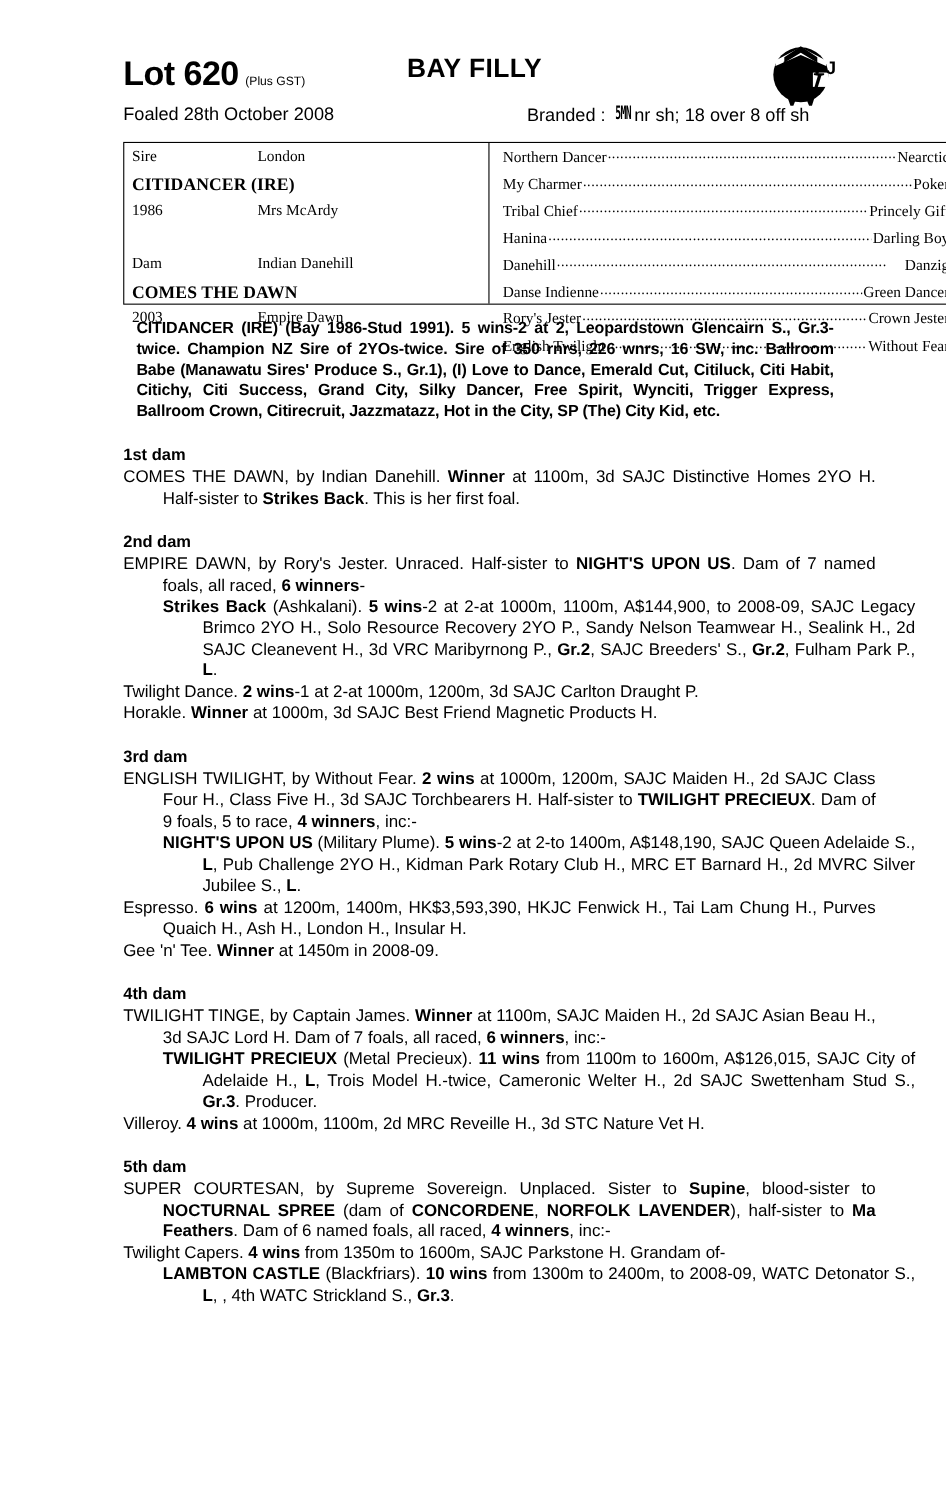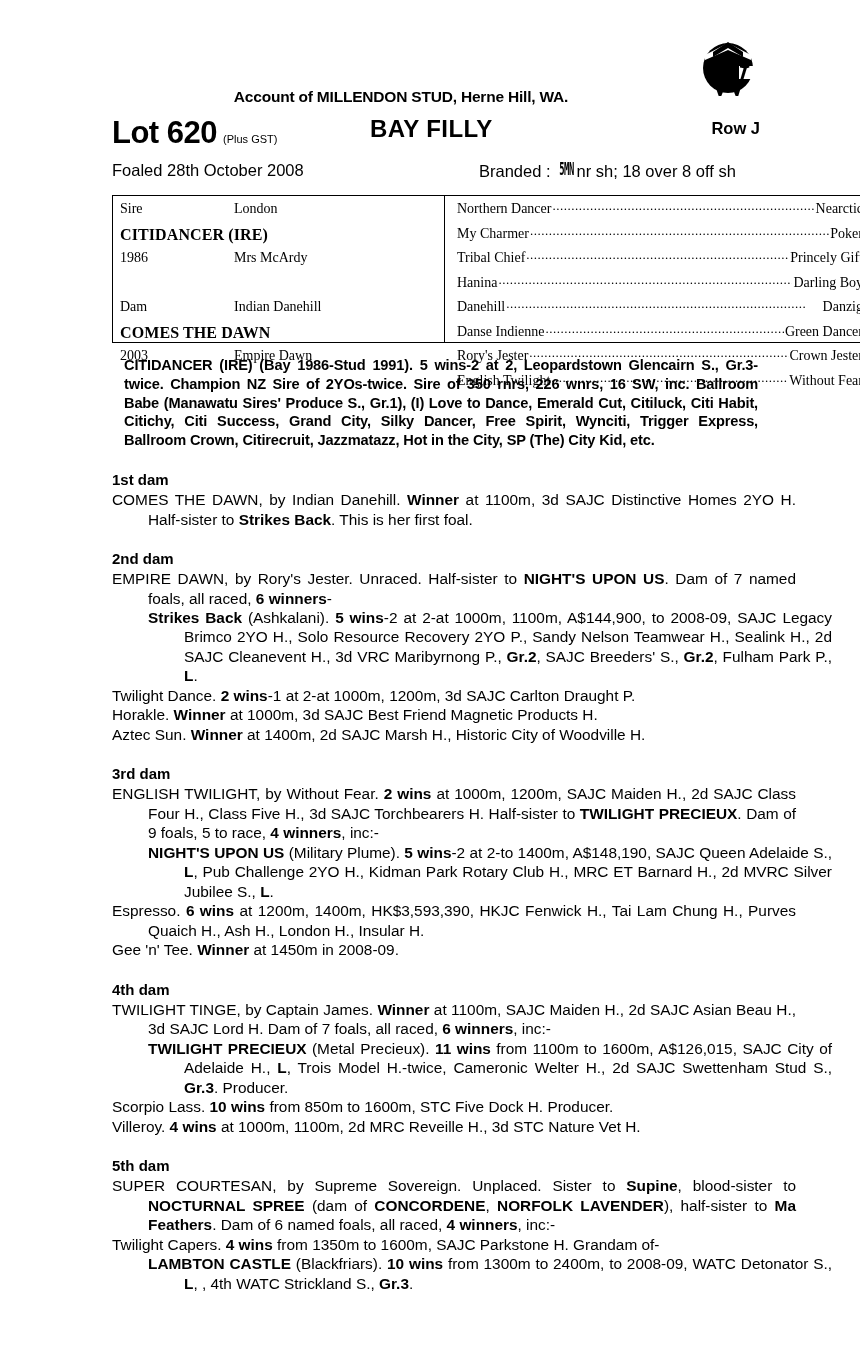--- a/index.html
+++ b/index.html
@@ -218,21 +218,20 @@
     <div class="logo">
       <svg viewBox="0 0 74 74" width="74" height="74" aria-hidden="true">
         <circle cx="37" cy="30" r="25" fill="#000"></circle>
         <path d="M14 17 L37 5 L60 17 L60 22 L37 12 L14 22 Z" fill="#fff"></path>
         <path d="M22 14 L37 4 L52 14 L52 19 L37 10 L22 19 Z" fill="#000"></path>
         <rect x="48" y="28" width="14" height="13" fill="#fff"></rect>
         <text x="37" y="57" font-family="'Liberation Serif', serif" font-size="44" font-weight="bold" text-anchor="middle" fill="#000">W</text>
       </svg>
     </div>
 
-    <div class="account-line">Account of MILLENDON STUD, Herne Hill, WA.</div>
 
     <div class="lot-row">
       <span class="lot-no">Lot 620</span>
       <span class="plus-gst">(Plus GST)</span>
       <span class="bay-filly">BAY FILLY</span>
       <span class="row-j">Row J</span>
     </div>
 
     <div class="foaled-row">
       <span class="foaled">Foaled 28th October 2008</span>
@@ -319,30 +318,28 @@
     <div class="sire-block">CITIDANCER (IRE) (Bay 1986-Stud 1991). 5 wins-2 at 2, Leopardstown Glencairn S., Gr.3-twice. Champion NZ Sire of 2YOs-twice. Sire of 350 rnrs, 226 wnrs, 16 SW, inc. Ballroom Babe (Manawatu Sires' Produce S., Gr.1), (I) Love to Dance, Emerald Cut, Citiluck, Citi Habit, Citichy, Citi Success, Grand City, Silky Dancer, Free Spirit, Wynciti, Trigger Express, Ballroom Crown, Citirecruit, Jazzmatazz, Hot in the City, SP (The) City Kid, etc.</div>
 
     <div id="dams">
         <div class="dam-head">1st dam</div>
         <div class="p hang1">COMES THE DAWN, by Indian Danehill. <b>Winner</b> at 1100m, 3d SAJC Distinctive Homes 2YO H. Half-sister to <b>Strikes Back</b>. This is her first foal.</div>
         <div class="dam-head">2nd dam</div>
         <div class="p hang1">EMPIRE DAWN, by Rory's Jester. Unraced. Half-sister to <b>NIGHT'S UPON US</b>. Dam of 7 named foals, all raced, <b>6 winners</b>-</div>
         <div class="p hang2"><b>Strikes Back</b> (Ashkalani). <b>5 wins</b>-2 at 2-at 1000m, 1100m, A$144,900, to 2008-09, SAJC Legacy Brimco 2YO H., Solo Resource Recovery 2YO P., Sandy Nelson Teamwear H., Sealink H., 2d SAJC Cleanevent H., 3d VRC Maribyrnong P., <b>Gr.2</b>, SAJC Breeders' S., <b>Gr.2</b>, Fulham Park P., <b>L</b>.</div>
         <div class="p hang1">Twilight Dance. <b>2 wins</b>-1 at 2-at 1000m, 1200m, 3d SAJC Carlton Draught P.</div>
         <div class="p hang1">Horakle. <b>Winner</b> at 1000m, 3d SAJC Best Friend Magnetic Products H.</div>
-        <div class="p hang1">Aztec Sun. <b>Winner</b> at 1400m, 2d SAJC Marsh H., Historic City of Woodville H.</div>
         <div class="dam-head">3rd dam</div>
         <div class="p hang1">ENGLISH TWILIGHT, by Without Fear. <b>2 wins</b> at 1000m, 1200m, SAJC Maiden H., 2d SAJC Class Four H., Class Five H., 3d SAJC Torchbearers H. Half-sister to <b>TWILIGHT PRECIEUX</b>. Dam of 9 foals, 5 to race, <b>4 winners</b>, inc:-</div>
         <div class="p hang2"><b>NIGHT'S UPON US</b> (Military Plume). <b>5 wins</b>-2 at 2-to 1400m, A$148,190, SAJC Queen Adelaide S., <b>L</b>, Pub Challenge 2YO H., Kidman Park Rotary Club H., MRC ET Barnard H., 2d MVRC Silver Jubilee S., <b>L</b>.</div>
         <div class="p hang1">Espresso. <b>6 wins</b> at 1200m, 1400m, HK$3,593,390, HKJC Fenwick H., Tai Lam Chung H., Purves Quaich H., Ash H., London H., Insular H.</div>
         <div class="p hang1">Gee 'n' Tee. <b>Winner</b> at 1450m in 2008-09.</div>
         <div class="dam-head">4th dam</div>
         <div class="p hang1">TWILIGHT TINGE, by Captain James. <b>Winner</b> at 1100m, SAJC Maiden H., 2d SAJC Asian Beau H., 3d SAJC Lord H. Dam of 7 foals, all raced, <b>6 winners</b>, inc:-</div>
         <div class="p hang2"><b>TWILIGHT PRECIEUX</b> (Metal Precieux). <b>11 wins</b> from 1100m to 1600m, A$126,015, SAJC City of Adelaide H., <b>L</b>, Trois Model H.-twice, Cameronic Welter H., 2d SAJC Swettenham Stud S., <b>Gr.3</b>. Producer.</div>
-        <div class="p hang1">Scorpio Lass. <b>10 wins</b> from 850m to 1600m, STC Five Dock H. Producer.</div>
         <div class="p hang1">Villeroy. <b>4 wins</b> at 1000m, 1100m, 2d MRC Reveille H., 3d STC Nature Vet H.</div>
         <div class="dam-head">5th dam</div>
         <div class="p hang1">SUPER COURTESAN, by Supreme Sovereign. Unplaced. Sister to <b>Supine</b>, blood-sister to <b>NOCTURNAL SPREE</b> (dam of <b>CONCORDENE</b>, <b>NORFOLK LAVENDER</b>), half-sister to <b>Ma Feathers</b>. Dam of 6 named foals, all raced, <b>4 winners</b>, inc:-</div>
         <div class="p hang1">Twilight Capers. <b>4 wins</b> from 1350m to 1600m, SAJC Parkstone H. Grandam of-</div>
         <div class="p hang2"><b>LAMBTON CASTLE</b> (Blackfriars). <b>10 wins</b> from 1300m to 2400m, to 2008-09, WATC Detonator S., <b>L</b>, , 4th WATC Strickland S., <b>Gr.3</b>.</div>
       </div>
 
   </div>
 </div>
 

